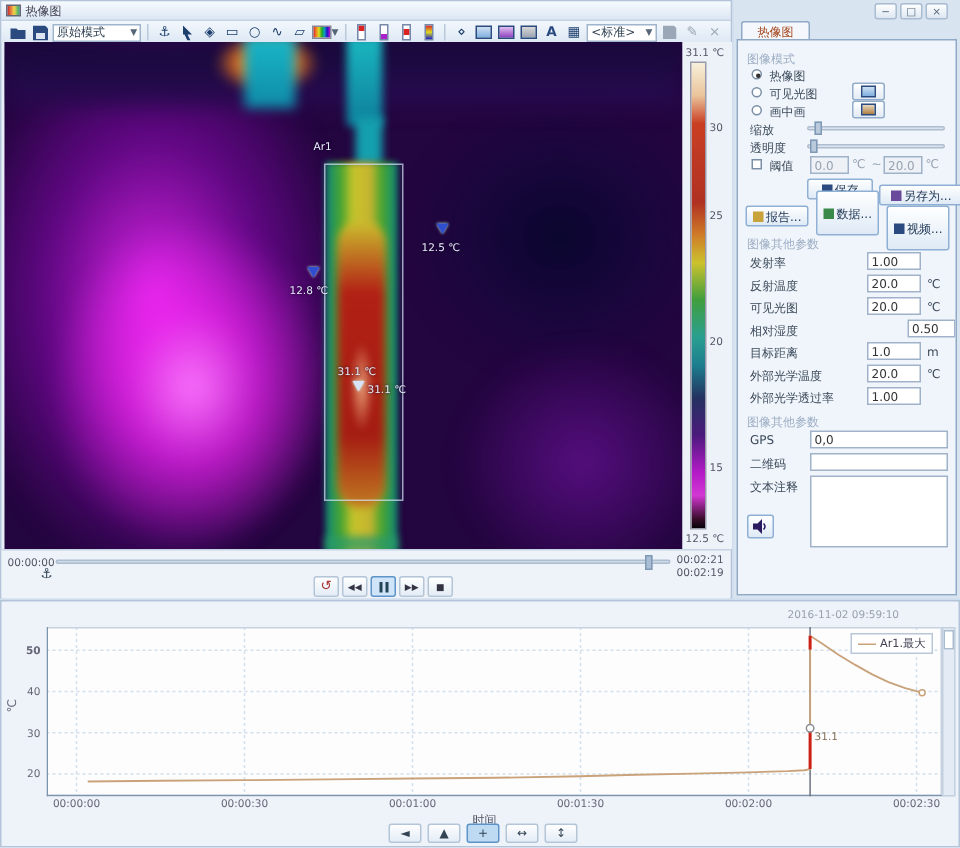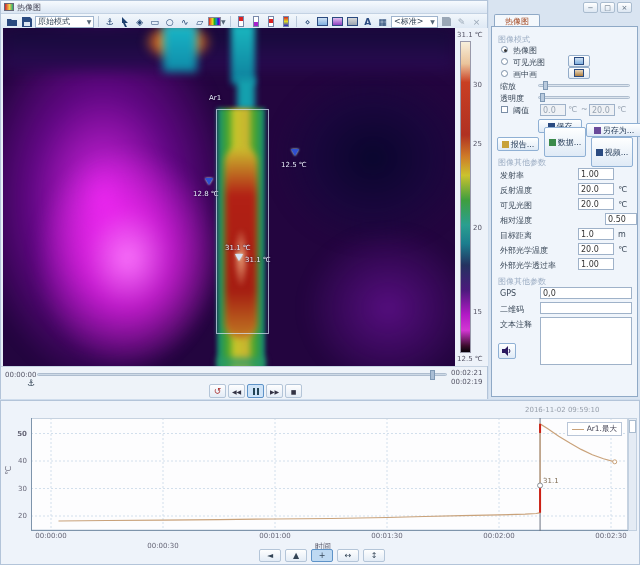--- a/index.html
+++ b/index.html
@@ -86,21 +86,21 @@
   #chart-pane { left:0; top:400px; width:640px; height:165px; background:#eef3fa; border:1px solid #b3c4d9; }
   #plot { position:absolute; left:30px; top:17px; width:597px; height:113px; background:#fdfdfe; }
   #plot svg { position:absolute; left:0; top:0; }
   .xlab { position:absolute; top:131px; font-size:7px; color:#667; transform:translateX(-50%); }
   .ylab { position:absolute; font-size:7px; color:#667; right:612px; text-align:right; width:26px; transform:translateY(-50%); }
   #ylab-unit { position:absolute; left:3px; top:65px; font-size:8px; color:#667; transform:rotate(-90deg); }
   #legend { position:absolute; right:6px; top:4px; background:rgba(255,255,255,.92); border:1px solid #b9c6d8;
             font-size:7.5px; color:#445; padding:1px 4px; display:flex; align-items:center; gap:3px; }
   #legend .sample { width:12px; height:0; border-top:1.5px solid #c9a27a; }
   #tooltip { position:absolute; left:524px; top:5px; font-size:7px; color:#98a0ac; }
-  #cursor-val { position:absolute; font-size:7px; color:#7d6a52; }
+  #cursor-val { position:absolute; font-size:7px; color:#7d6a52;margin-top:10px; }
   .cbtn { position:absolute; top:148px; width:22px; height:13px; background:linear-gradient(#fefefe,#e3ecf6);
           border:1px solid #b4c5d8; border-radius:2px; font-size:8px; color:#345; text-align:center; line-height:12px; }
   .cbtn.active { background:#bed9f2; border-color:#5e93c8; }
   #xaxis-title { position:absolute; left:322px; top:140px; font-size:8px; color:#556; transform:translateX(-50%); }
   #chart-vscroll { position:absolute; right:2px; top:17px; width:9px; height:113px; background:#e4ebf4; border:1px solid #c2d0e0; }
   #chart-vscroll .thumb { position:absolute; left:0; top:1px; width:7px; height:13px; background:#fff; border:1px solid #aabccf; }
 </style>
 </head>
 <body>
 
@@ -417,21 +417,21 @@
   </div>
   <span id="ylab-unit">℃</span>
   <div id="ylabels">
       <span class="ylab" style="top: 115px;">20</span>
       <span class="ylab" style="top: 87.5px;">30</span>
       <span class="ylab" style="top: 60px;">40</span>
       <span class="ylab" style="top: 32.5px; font-weight: bold;">50</span>
     </div>
   <div id="xlabels">
       <span class="xlab" style="left: 50px;">00:00:00</span>
-      <span class="xlab" style="left: 162px; margin-top: 10px;">00:00:30</span>
+      <span class="xlab" style="left: 162px;">00:00:30</span>
       <span class="xlab" style="left: 274px;">00:01:00</span>
       <span class="xlab" style="left: 386px;">00:01:30</span>
       <span class="xlab" style="left: 498px;">00:02:00</span>
       <span class="xlab" style="left: 610px;">00:02:30</span>
     </div>
   <span id="cursor-val" style="left: 542.067px; top: 76.475px;">31.1</span>
   <span id="xaxis-title">时间</span>
 
   <div id="chart-vscroll">
       <div class="thumb"></div>

